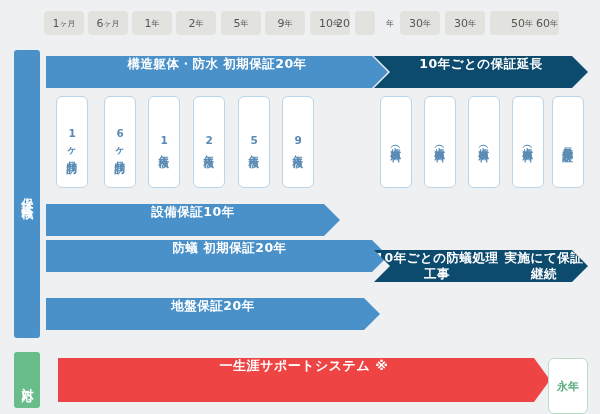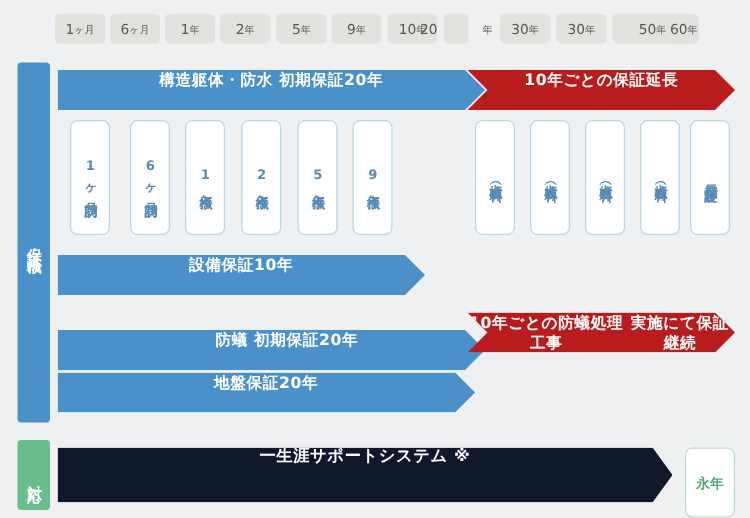--- a/index.html
+++ b/index.html
@@ -41,22 +41,22 @@
     letter-spacing:.5px;line-height:1.25;text-align:center;
     box-sizing:border-box;
   }
   .bar.arrow{
     clip-path:polygon(0 0, calc(100% - 16px) 0, 100% 50%, calc(100% - 16px) 100%, 0 100%);
   }
   .bar.arrow-notch{
     clip-path:polygon(0 0, calc(100% - 16px) 0, 100% 50%, calc(100% - 16px) 100%, 0 100%, 16px 50%);
   }
   .blue-dark{background:#4a90c9;}
-  .blue-light{background:#b91c1c;}
-  .green{background:#0f172a;}
+  .blue-light{background:#0c4a6e;}
+  .green{background:#ef4444;margin-left:12px;}
 
   
   .pill{
     position:absolute;width:32px;
     background:#ffffff;border:1.5px solid #b9d6ea;border-radius:6px;
     box-sizing:border-box;
     display:flex;align-items:center;justify-content:center;
     color:#5a8bb5;font-size:10.5px;font-weight:bold;
     writing-mode:vertical-rl;text-orientation:upright;
     letter-spacing:1px;line-height:1;
@@ -132,21 +132,21 @@
   <div id="rows-layer">
       <div class="bar blue-dark arrow" style="left: 46px; top: 56px; width: 342px;">
         <span style="display:block">構造躯体・防水 初期保証20年</span>
       </div>
       <div class="bar blue-light arrow-notch" style="left: 374px; top: 56px; width: 214px;">
         <span style="display:block">10年ごとの保証延長</span>
       </div>
       <div class="bar blue-dark arrow" style="left: 46px; top: 204px; width: 294px;">
         <span style="display:block">設備保証10年</span>
       </div>
-      <div class="bar blue-dark arrow" style="left: 46px; top: 264px; width: 342px; padding-left: 25px;">
+      <div class="bar blue-dark arrow" style="left: 46px; top: 240px; width: 342px; padding-left: 25px;">
         <span style="display:block">防蟻 初期保証20年</span>
       </div>
       <div class="bar blue-light arrow-notch" style="left: 374px; top: 250px; width: 214px; line-height: 1.25;">
         <span style="display:block">10年ごとの防蟻処理工事</span>
         <span style="display:block">実施にて保証継続</span>
       </div>
       <div class="bar blue-dark arrow" style="left: 46px; top: 298px; width: 334px;">
         <span style="display:block">地盤保証20年</span>
       </div>
     </div>

